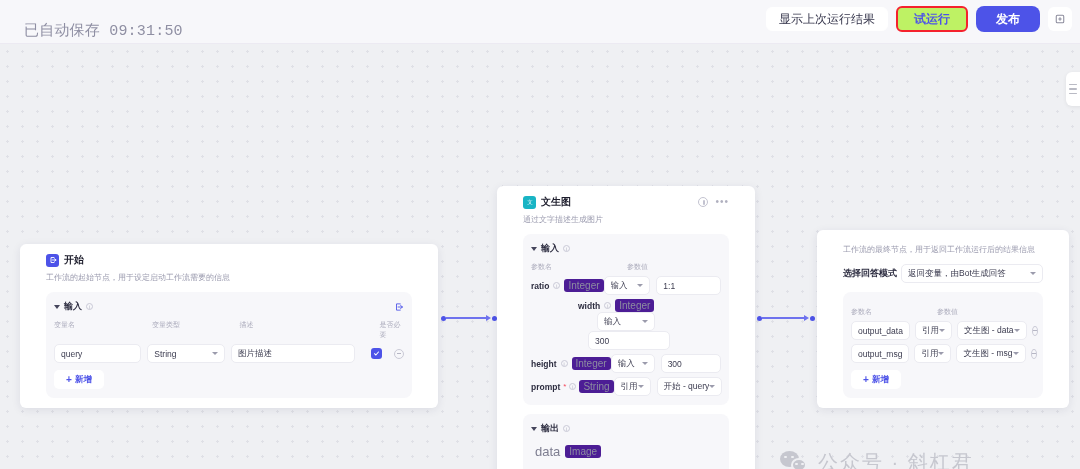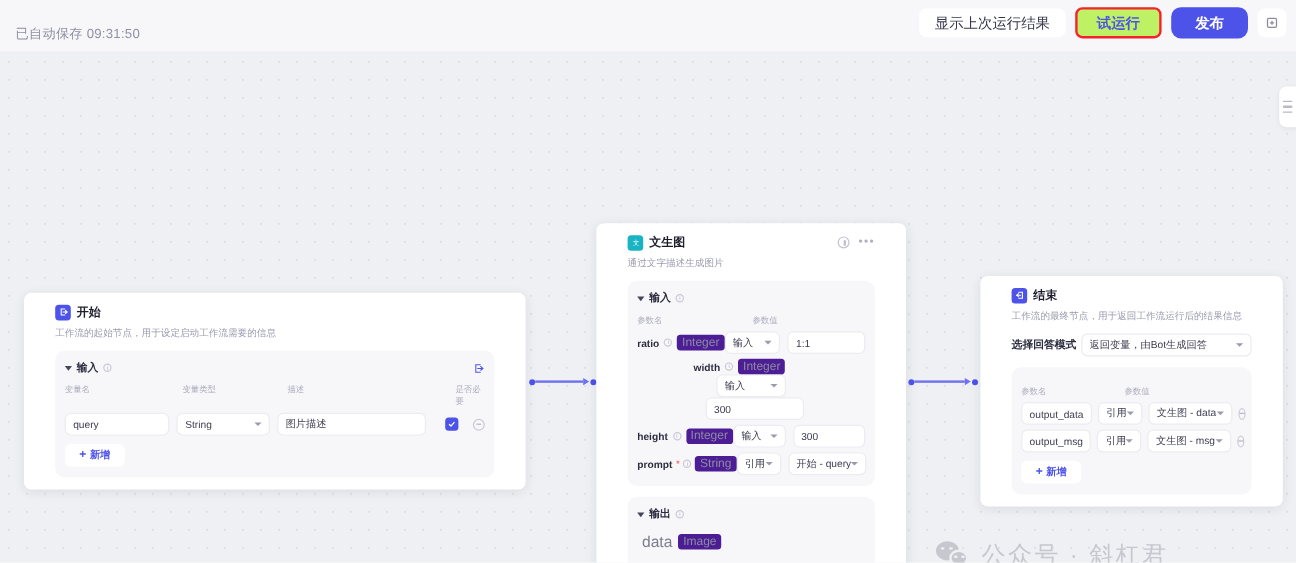--- a/index.html
+++ b/index.html
@@ -10,23 +10,24 @@
   }
   #app { position: relative; width: 1080px; height: 469px; }
 
   
   .topbar {
     position: absolute; left: 0; top: 0; width: 1080px; height: 44px;
     background: #f7f7fa; border-bottom: 1px solid #eceaf2;
     display: flex; align-items: center; z-index: 20;
   }
   .autosave {
-    position: absolute; left: 13px; top: 21px;
-    font-size: 11px; color: #8f8fa3; letter-spacing: .2px;
+    position: absolute; left: 24px; top: 21px;
+    font-size: 15px; color: #8f8fa3; letter-spacing: .2px;
     white-space: nowrap;
+    font-family: Liberation Mono, monospace;
   }
   .topbar-right {
     position: absolute; right: 8px; top: 6px;
     display: flex; align-items: center; gap: 8px;
   }
   .btn {
     height: 24px; border-radius: 6px; display: flex; align-items: center;
     justify-content: center; padding: 0 12px; font-size: 12px;
     white-space: nowrap; cursor: pointer; user-select: none;
   }
@@ -365,29 +366,20 @@
     </div>
 
     <div class="edge" style="left:757px; top:268px; width:58px;">
       <span class="dot"></span>
       <span class="line"></span>
       <span class="arrow"></span>
       <span class="dot"></span>
     </div>
 
     <div class="node" style="left:817px; top:186px; width:252px;">
-      <div class="node-head">
-        <span class="node-icon ic-end">
-          <svg viewBox="0 0 16 16" fill="none" stroke="#fff" stroke-width="1.8" stroke-linecap="round">
-            <path d="M6 3h6v10H6"></path>
-              <path d="M9 8H2M5.5 5.5 2.5 8l3 2.5"></path>
-          </svg>
-        </span>
-        <span class="node-title">结束</span>
-      </div>
       <div class="node-desc">工作流的最终节点，用于返回工作流运行后的结果信息</div>
 
       <div style="display:flex;align-items:center;margin-top:9px;">
         <span class="sec-title">选择回答模式</span>
         <div class="field sel" style="width:142px;margin-left:auto;">
           <span class="ftxt">返回变量，由Bot生成回答</span>
           <span class="caret"></span>
         </div>
       </div>
 

